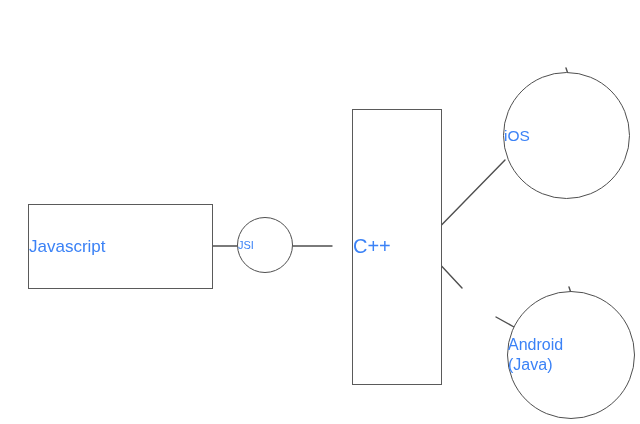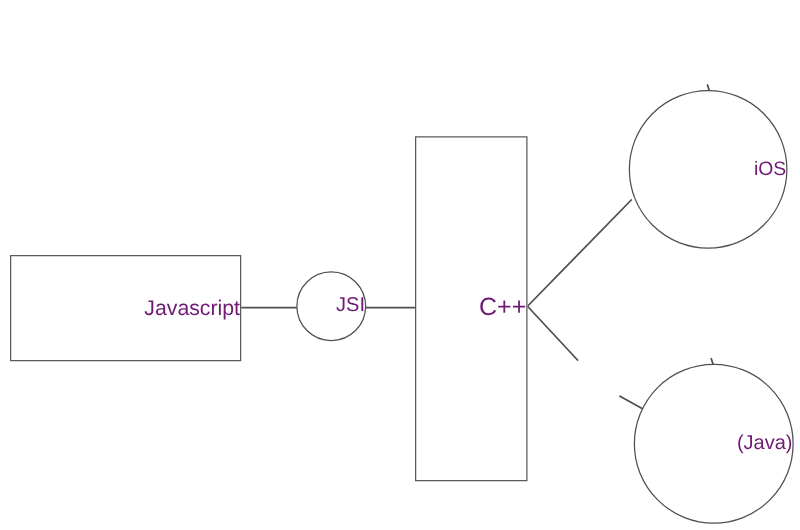--- a/index.html
+++ b/index.html
@@ -24,48 +24,49 @@
   }
   .connectors line {
     stroke: #4f4f4f;
     stroke-width: 1.4;
     stroke-linecap: round;
   }
   .node {
     position: absolute;
     display: flex;
     flex-direction: column;
-    align-items: flex-end;
+    align-items: flex-start;
     justify-content: center;
     text-align: center;
-    color: #701a75;
+    color: #3b82f6;
     background: #ffffff;
     box-sizing: border-box;
   }
   .rect-node {
     border: 1.6px solid #5a5a5a;
+    margin-left: 20px;
   }
   .circle-node {
     border: 1.4px solid #4f4f4f;
     border-radius: 50%;
   }
   .node span {
     display: block;
     line-height: 1.28;
   }
 
   #js-runtime-box {
     left: 8px; top: 204px;
     width: 185px; height: 85px;
     font-size: 17px;
   }
   #jsi-circle {
     left: 237px; top: 217px;
     width: 56px; height: 56px;
-    font-size: 16px;
+    font-size: 11px;
   }
   #cpp-box {
     left: 332px; top: 109px;
     width: 90px; height: 276px;
     font-size: 20px;
   }
   #ios-circle {
     left: 503px; top: 72px;
     width: 127px; height: 127px;
     font-size: 15.5px;
@@ -107,16 +108,17 @@
   <div class="node rect-node" id="cpp-box">
     <span>C++</span>
   </div>
 
   <div class="node circle-node" id="ios-circle">
     <span>iOS</span>
   </div>
 
 
   <div class="node circle-node" id="android-circle">
+    <span>Android</span>
     <span>(Java)</span>
   </div>
 
 </div>
 
 </body></html>

